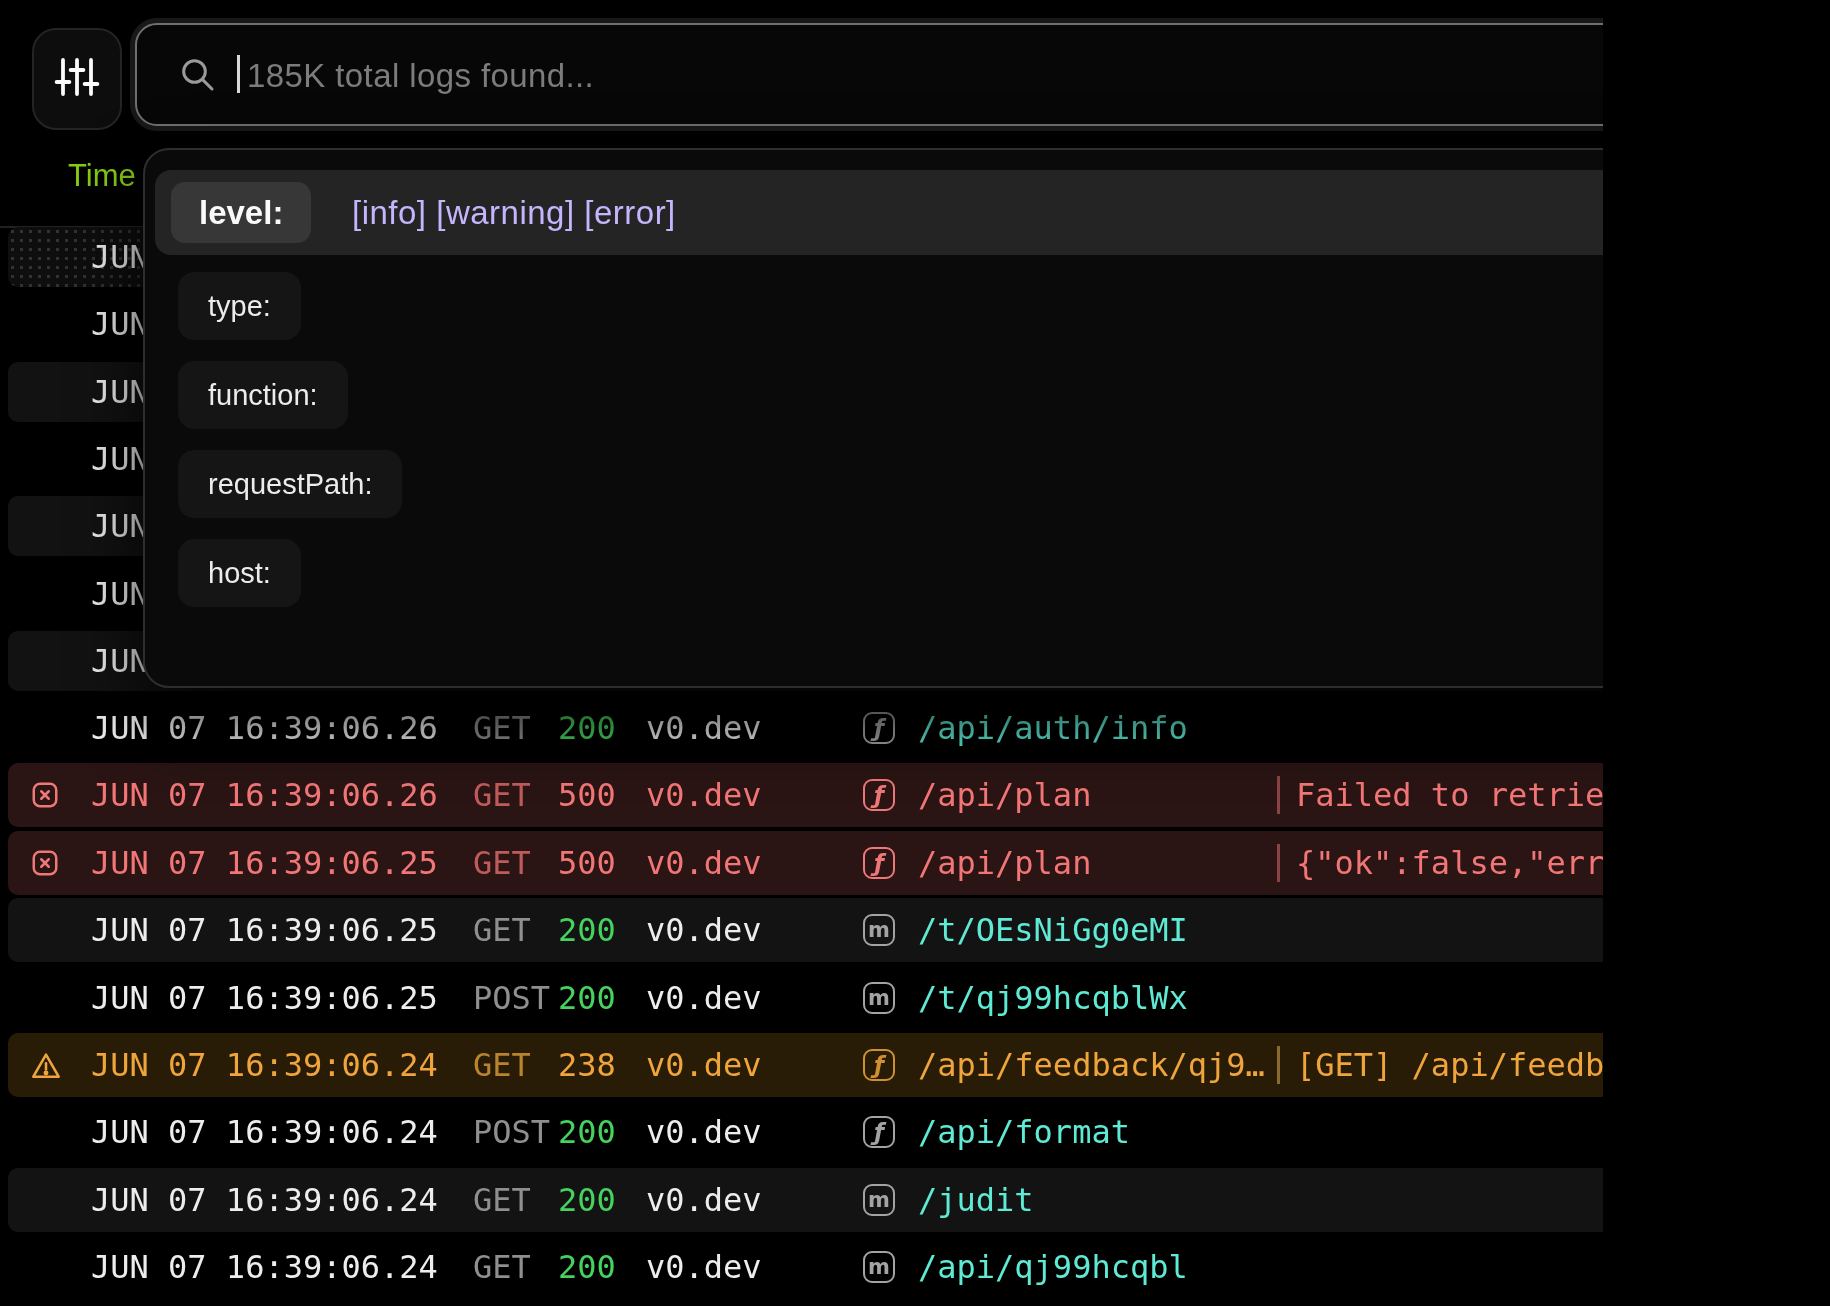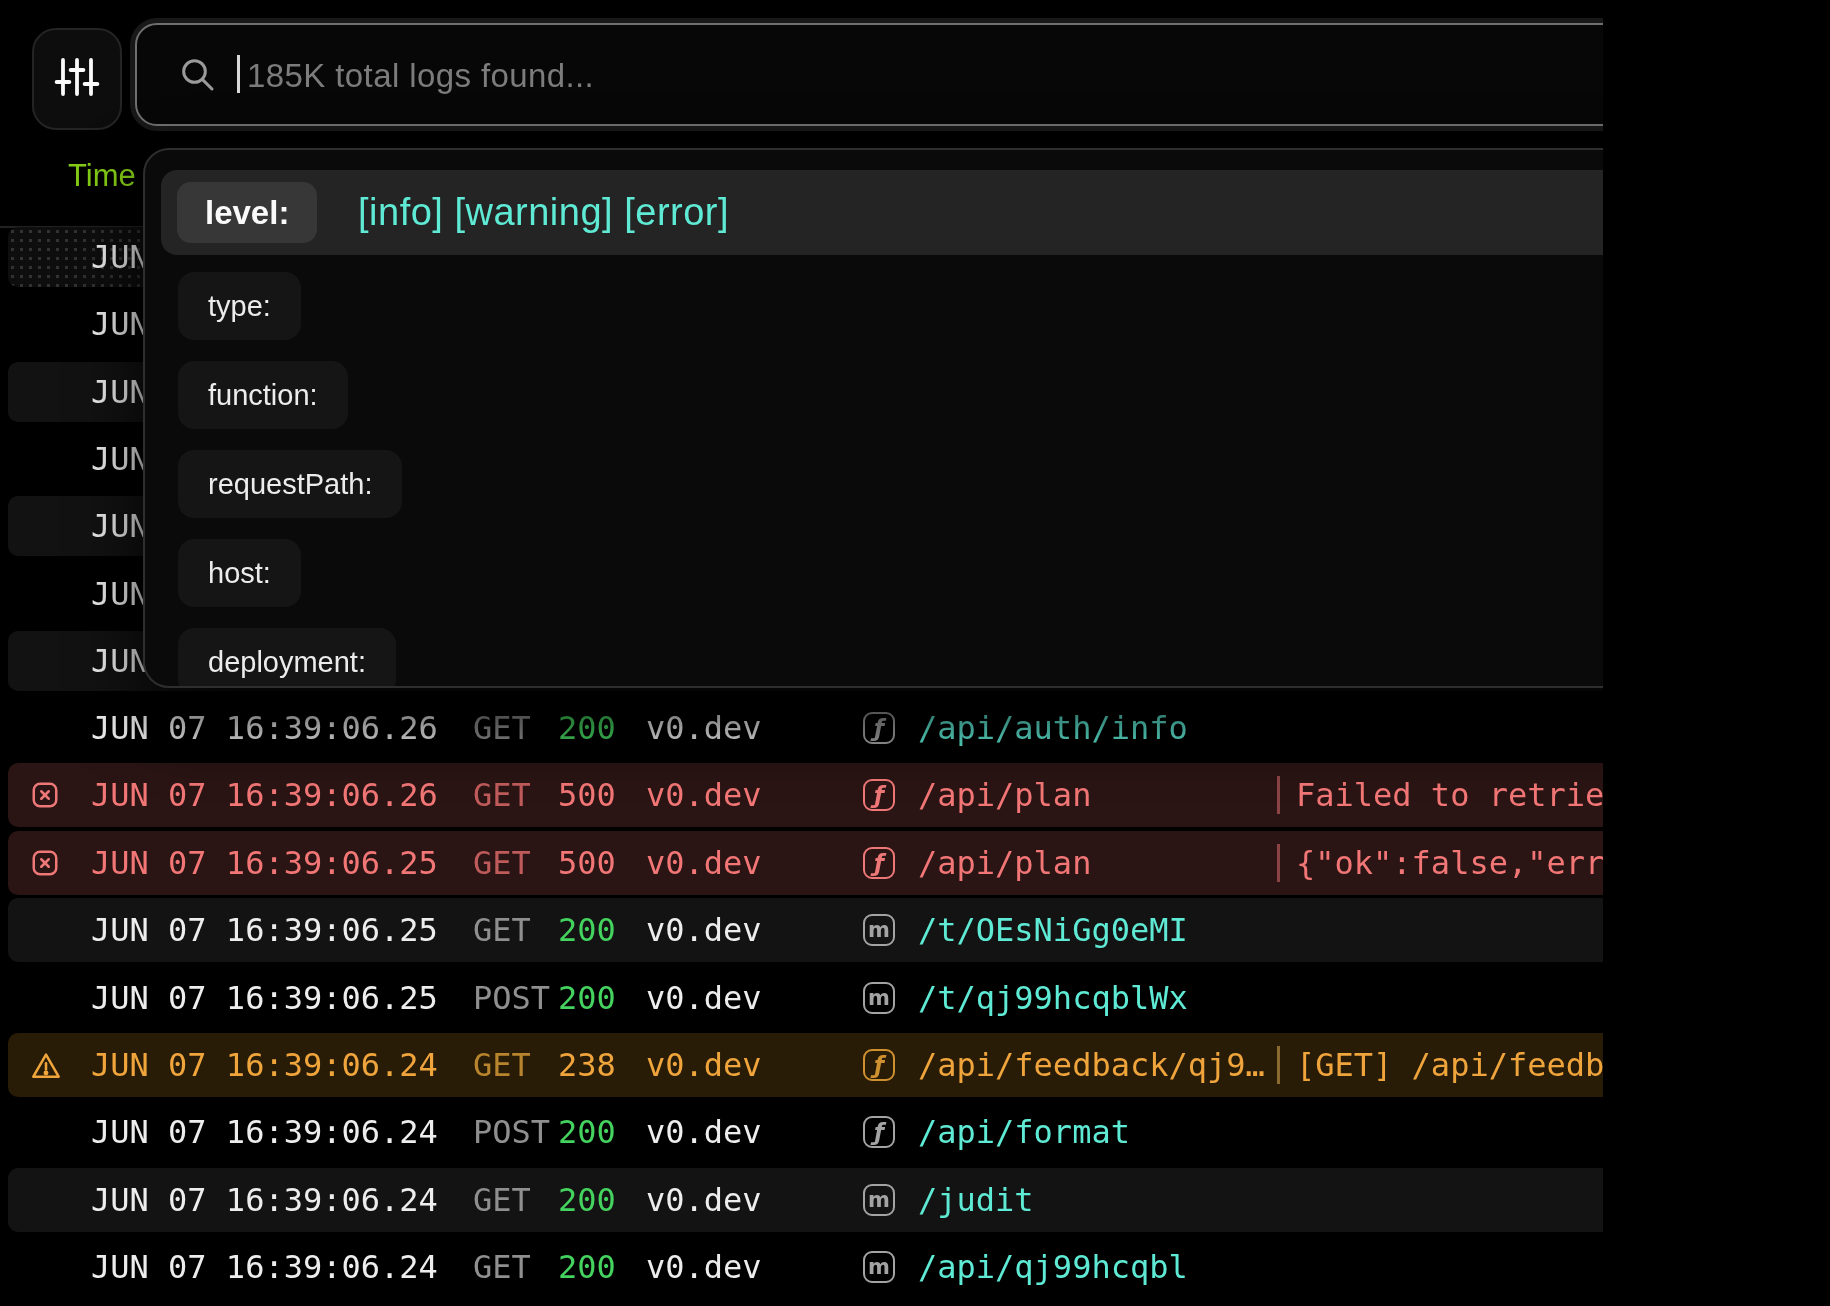--- a/index.html
+++ b/index.html
@@ -37,27 +37,27 @@
   .brow span{margin-left:83px;white-space:pre;}
   .brow.zebra{background:#121212;}
   .brow.dotted{background-color:#0e0e0e;
         background-image:radial-gradient(rgba(255,255,255,.15) 1.6px,transparent 1.7px);
         background-size:9px 9px;}
 
   
   #suggest-panel{position:absolute;left:143px;top:148px;width:1551px;height:540px;z-index:30;
                  background:#0a0a0a;border:2px solid #2e2e2e;border-radius:26px;box-sizing:border-box;
                  overflow:hidden;box-shadow:0 30px 70px rgba(0,0,0,.85);}
-  #level-row{position:absolute;left:16px;top:20px;width:1512px;height:85px;border-radius:16px;
+  #level-row{position:absolute;left:10px;top:20px;width:1512px;height:85px;border-radius:16px;
              background:#242424;cursor:pointer;}
   #level-key{position:absolute;left:16px;top:12px;height:61px;min-width:100px;padding:0 28px;
              border-radius:14px;background:#373737;display:flex;align-items:center;justify-content:center;
              font-size:33px;font-weight:600;color:#fafafa;box-sizing:border-box;}
   #level-hint{position:absolute;left:197px;top:0;height:85px;display:flex;align-items:center;
-              font-size:38px;color:#5eead4;letter-spacing:.5px;}
+              font-size:33px;color:#c4b5fd;letter-spacing:.5px;}
   .spill{position:absolute;left:33px;height:68px;padding:0 30px;border-radius:16px;background:#151515;
          display:flex;align-items:center;font-size:29px;font-weight:500;color:#ececec;cursor:pointer;}
 
   
   .row{position:absolute;left:8px;width:1812px;height:64px;border-radius:10px;overflow:hidden;
        font-family:"DejaVu Sans Mono",monospace;font-size:32px;z-index:1;cursor:default;}
   .row .c{position:absolute;top:0;height:64px;display:flex;align-items:center;white-space:pre;}
   .ts{left:83px;color:#ededed;}
   .method{left:465px;color:#8f8f8f;}
   .status{left:550px;color:#44d35e;}
@@ -154,21 +154,20 @@
 
   <div id="suggest-panel">
     <div id="level-row">
       <span id="level-key">level:</span>
       <span id="level-hint">[info] [warning] [error]</span>
     </div>
     <div class="spill" style="top:122px">type:</div>
     <div class="spill" style="top:211px">function:</div>
     <div class="spill" style="top:300px">requestPath:</div>
     <div class="spill" style="top:389px">host:</div>
-    <div class="spill" style="top:478px">deployment:</div>
   </div>
 
   <div class="row" style="top:696px">
     <span class="c ts">JUN 07 16:39:06.26</span>
     <span class="c method">GET</span>
     <span class="c status">200</span>
     <span class="c host">v0.dev</span>
     <span class="ricon fn">
         <i>ƒ</i>
       </span>

